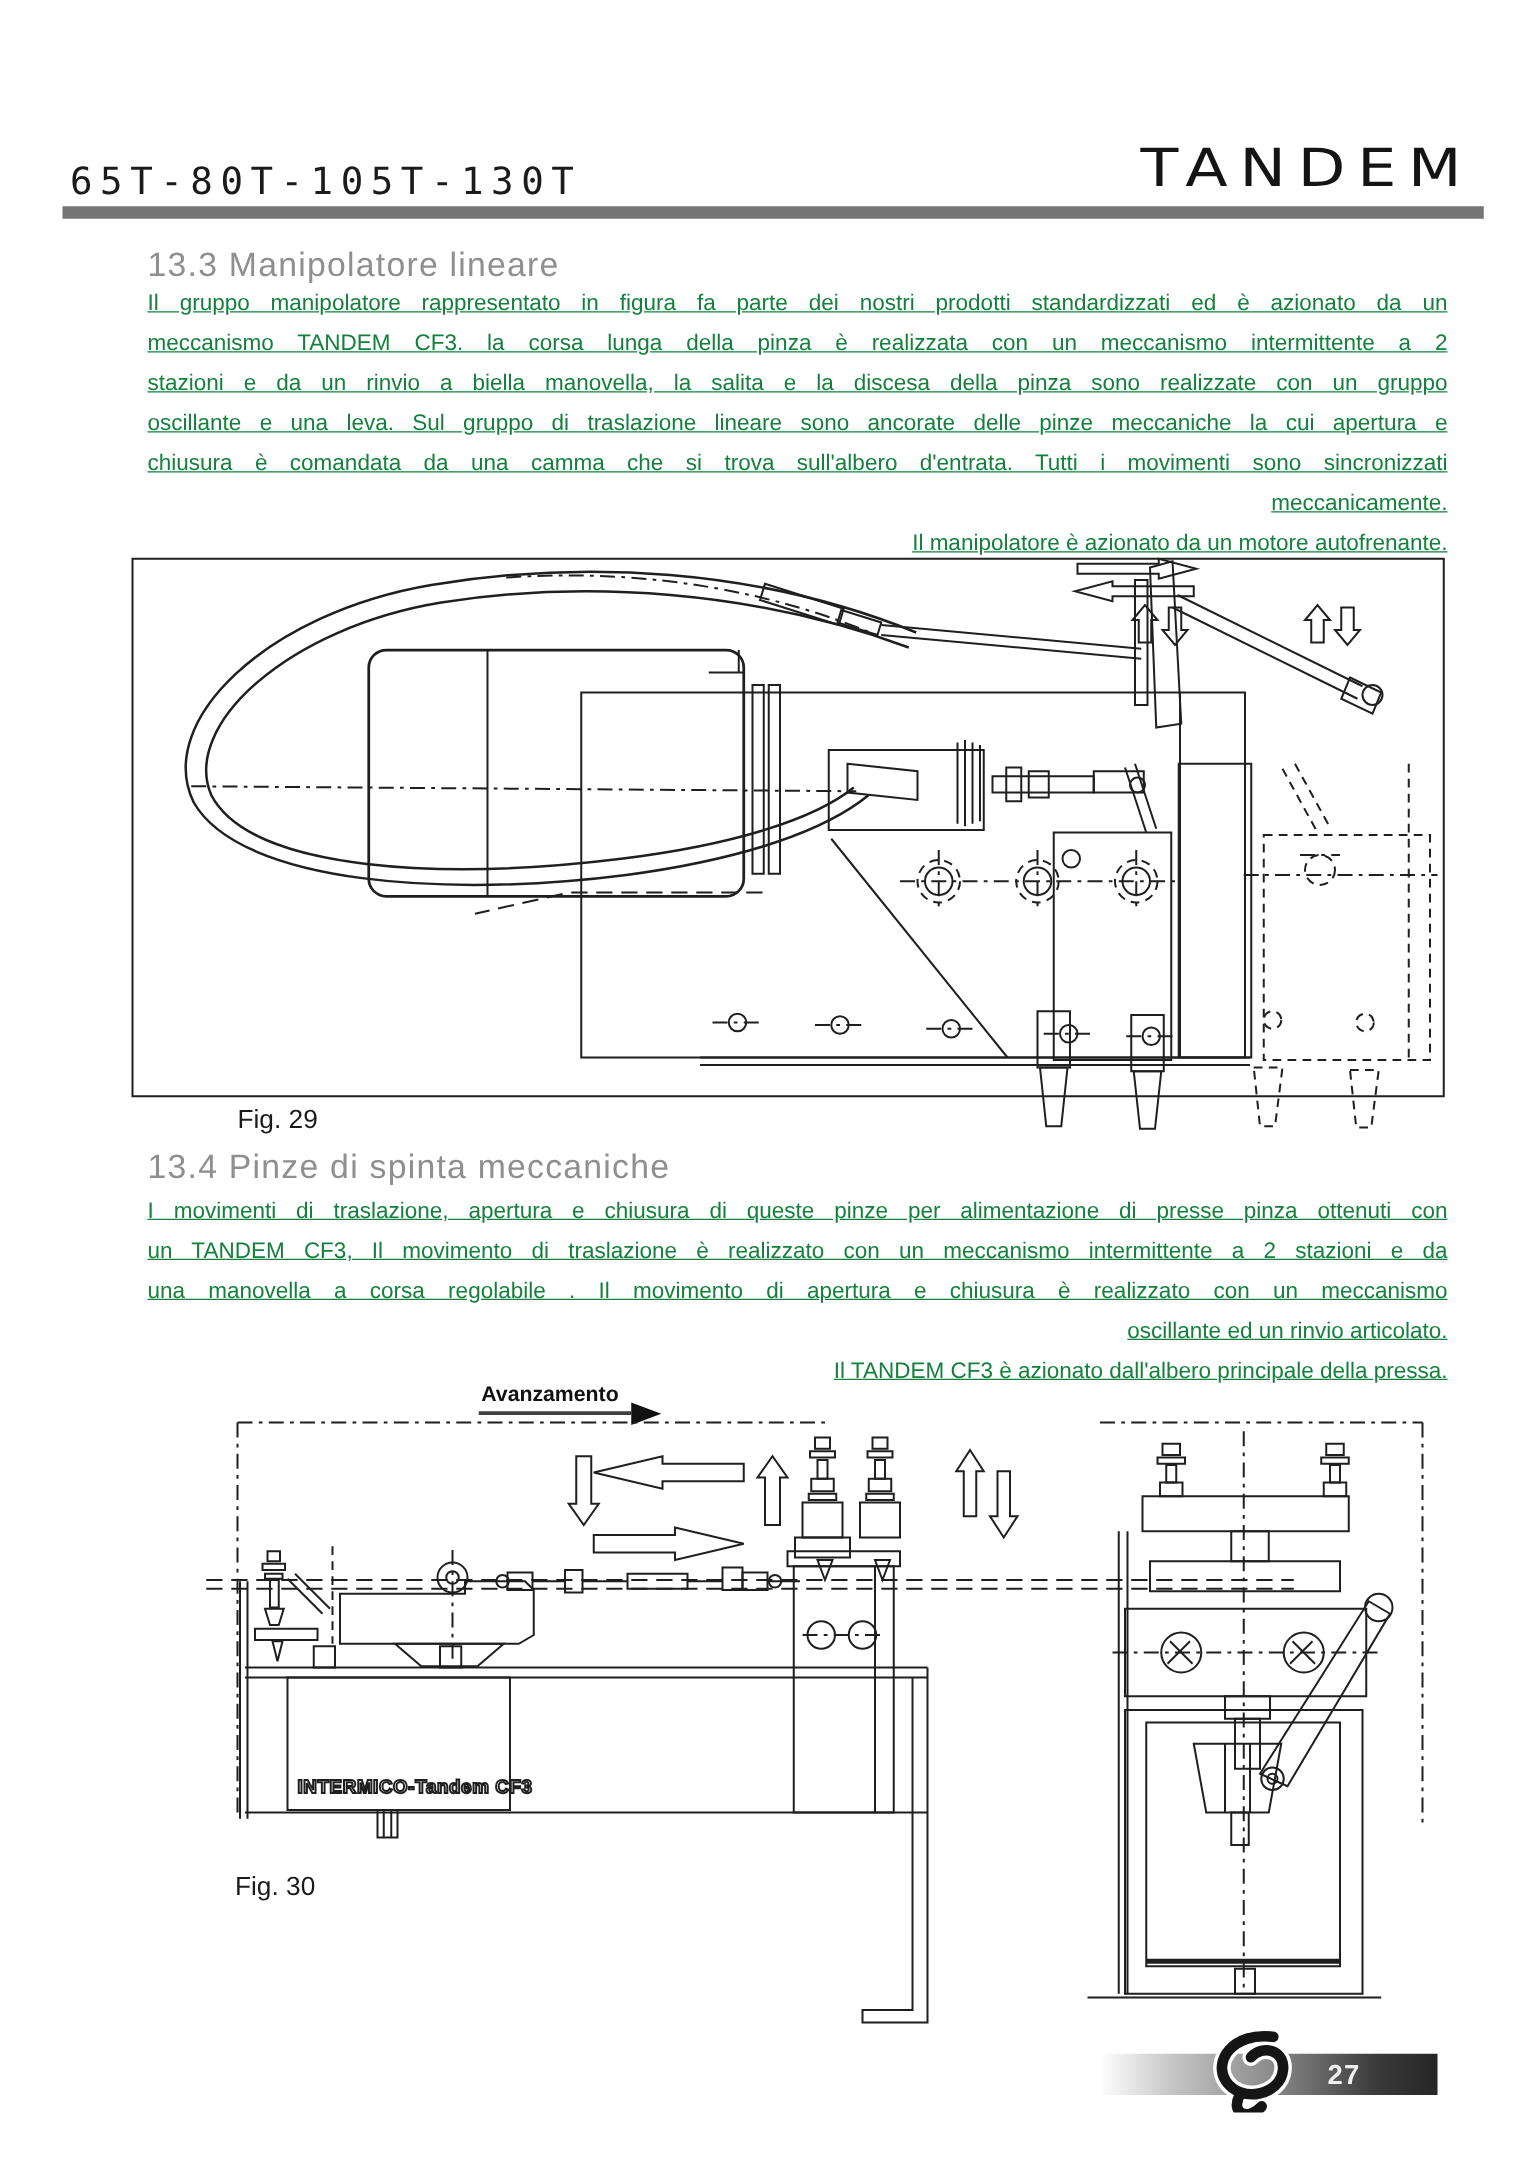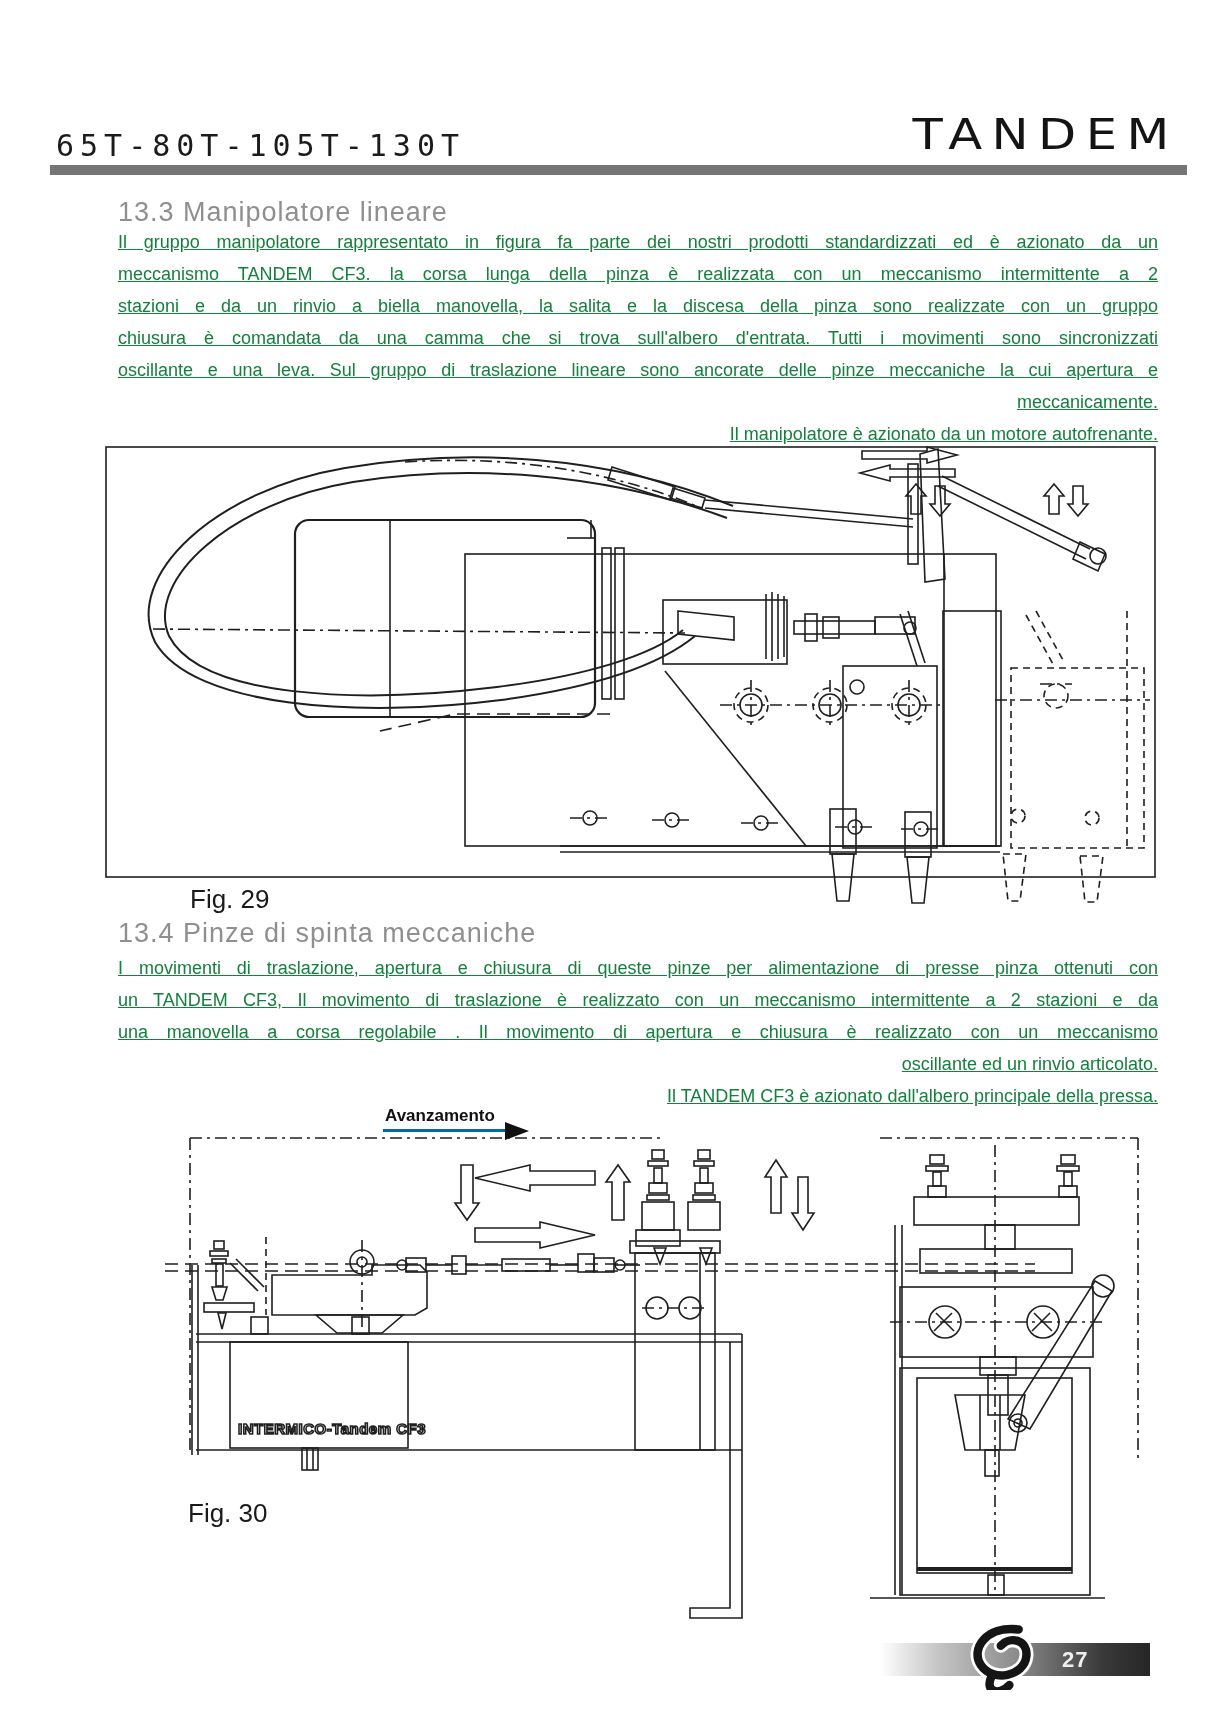--- a/index.html
+++ b/index.html
@@ -16,38 +16,38 @@
 
   
   .h1{left:118px;font-size:27px;font-weight:normal;color:#8f8f8f;letter-spacing:1px;}
 
   
   .para{left:118px;width:1040px;}
   .para div{height:32px;line-height:32px;font-size:18px;color:#15803d;white-space:normal;text-decoration:underline;}
   .jline{text-align:justify;text-align-last:justify;}
   .plain{text-align:right;}
 
-  .caption{font-size:26px;color:#1a1a1a;text-align:right;}
+  .caption{font-size:21px;color:#1a1a1a;text-align:right;}
 
   
   #fig29{left:105px;top:446px;overflow:visible;}
   #fig30{left:130px;top:1125px;overflow:visible;}
   #fig29 *,#fig30 *{stroke:#1f1f1f;fill:none;stroke-width:1.6px;}
   .wf{fill:#ffffff;}
   .bf{fill:#111111;stroke:none;}
   .dd{stroke-dasharray:12 5 3 5;stroke-width:1.2px;}
   .dsh{stroke-dasharray:7 5;stroke-width:1.4px;}
   .bdsh{stroke-dasharray:13 7;stroke-width:2.6px;}
   .thk{stroke-width:3px;}
   .thin{stroke-width:1px;}
   .unitlabel{fill:#111;stroke:none;font:bold 15px "Liberation Sans",sans-serif;letter-spacing:0.5px;}
 
   
   .avz{left:383px;top:1106px;font-size:17px;font-weight:bold;color:#111;
-       border-bottom:3px solid #0369a1;padding:0 10px 3px 2px;}
+       border-bottom:3px solid #404040;padding:0 10px 3px 2px;}
   .avz .tip{position:absolute;right:-24px;bottom:-11px;width:0;height:0;
        border-left:24px solid #111;border-top:9px solid transparent;border-bottom:9px solid transparent;}
 
   
   .pagebar{left:880px;top:1643px;width:270px;height:33px;
      background:linear-gradient(90deg, rgba(255,255,255,0) 0%, #c4c4c4 22%, #8d8d8d 50%, #3a3a3a 82%, #262626 100%);}
   .pagenum{left:1062px;top:1647px;font-size:22px;font-weight:bold;color:#efefef;letter-spacing:1px;}
   #knot{left:962px;top:1620px;}
   #knot .case{stroke:#ffffff;stroke-width:14px;fill:none;stroke-linecap:round;}
   #knot .ink{stroke:#151515;stroke-width:8.5px;fill:none;stroke-linecap:round;}
@@ -58,22 +58,22 @@
 <div class="abs models">65T-80T-105T-130T</div>
 <div class="abs brand">TANDEM</div>
 <div class="abs hrule"></div>
 
 <div class="abs h1" style="top:197px;">13.3 Manipolatore lineare</div>
 
 <div class="abs para" style="top:226px;">
   <div class="jline">Il gruppo manipolatore rappresentato in figura fa parte dei nostri prodotti standardizzati ed è azionato da un</div>
   <div class="jline">meccanismo TANDEM CF3. la corsa lunga della pinza è realizzata con un meccanismo intermittente a 2</div>
   <div class="jline">stazioni e da un rinvio a biella manovella, la salita e la discesa della pinza sono realizzate con un gruppo</div>
+  <div class="jline">oscillante e una leva. Sul gruppo di traslazione lineare sono ancorate delle pinze meccaniche la cui apertura e</div>
   <div class="jline">chiusura è comandata da una camma che si trova sull'albero d'entrata. Tutti i movimenti sono sincronizzati</div>
-  <div class="jline">oscillante e una leva. Sul gruppo di traslazione lineare sono ancorate delle pinze meccaniche la cui apertura e</div>
   <div class="plain">meccanicamente.</div>
   <div class="plain">Il manipolatore è azionato da un motore autofrenante.</div>
 </div>
 
 <svg id="fig29" class="abs" width="1052" height="520" viewBox="0 0 1052 520">
   <rect x="1" y="1" width="1049" height="430" class="thin"></rect>
 
   <rect x="360" y="108" width="531" height="292" class="wf"></rect>
   <line x1="839" y1="108" x2="839" y2="400"></line>
   <rect x="838" y="165" width="58" height="235"></rect>

